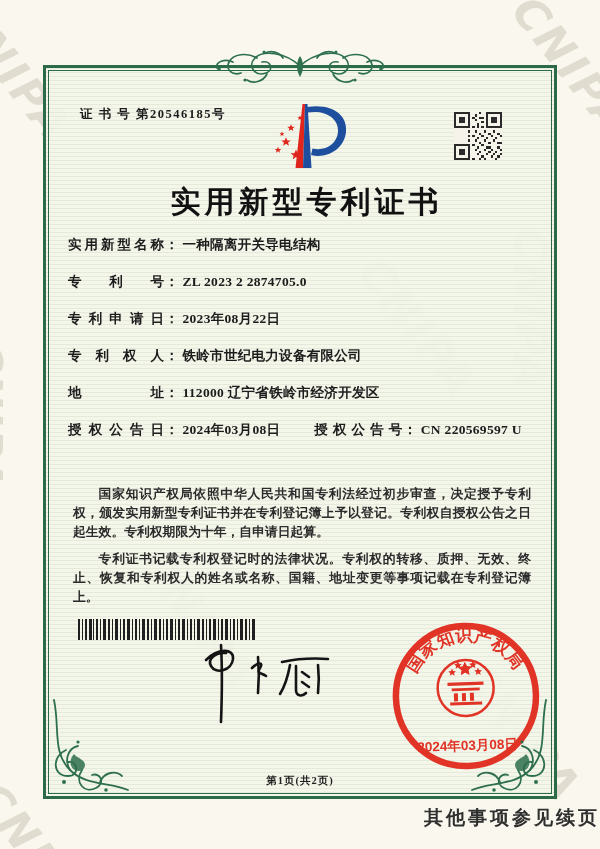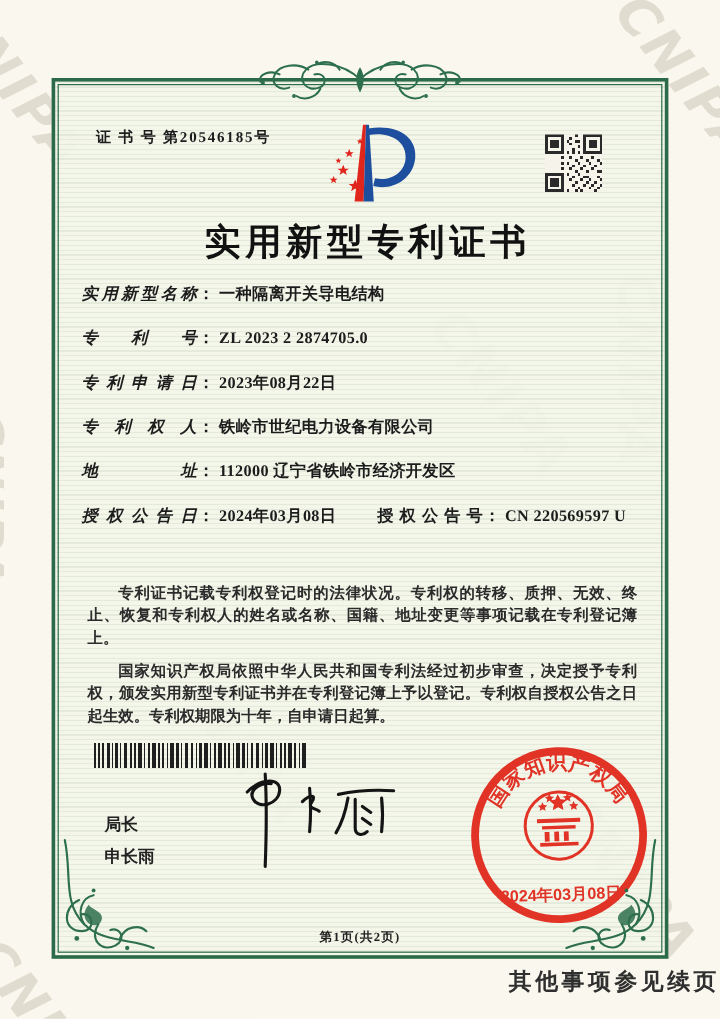--- a/index.html
+++ b/index.html
@@ -42,21 +42,21 @@
   
   .content{position:absolute;inset:0;z-index:4;}
   .cert-no{position:absolute;left:34px;top:38px;font-size:12.5px;letter-spacing:1.5px;font-weight:600;}
   .logo{position:absolute;left:212px;top:30px;}
   .qr{position:absolute;left:408px;top:44px;}
   .doc-title{position:absolute;left:0;right:0;top:114px;text-align:center;
     font-size:30px;font-weight:700;letter-spacing:4px;color:#111;margin-left:13px;}
   .fields{position:absolute;left:22px;right:16px;top:168px;}
   .frow{height:23px;margin-bottom:14px;font-size:13.5px;white-space:nowrap;}
   .flabel{display:inline-block;width:96px;text-align:justify;text-align-last:justify;
-    vertical-align:bottom;font-weight:600;font-style:italic;}
+    vertical-align:bottom;font-weight:600;}
   .flabel2{display:inline-block;width:88px;text-align:justify;text-align-last:justify;
     vertical-align:bottom;font-weight:600;margin-left:34px;}
   .fcolon{font-weight:600;margin:0 4px 0 1px;}
   .fvalue{font-weight:600;letter-spacing:0.3px;text-align:right;}
   .paras{position:absolute;left:27px;right:23px;top:417px;
     font-size:12.8px;line-height:1.5;color:#2b2b2b;font-weight:600;text-align:justify;}
   .paras p{margin:0 0 7px 0;text-indent:2em;}
   .barcode{position:absolute;left:32px;top:551px;}
   .sig-block{position:absolute;left:41px;top:606px;line-height:26px;font-size:14px;
     font-family:"Liberation Sans","DejaVu Sans",sans-serif;font-weight:700;color:#222;}
@@ -152,34 +152,30 @@
       </div>
       <div class="frow">
         <span class="flabel">地址</span><span class="fcolon">：</span><span class="fvalue">112000 辽宁省铁岭市经济开发区</span>
       </div>
       <div class="frow">
         <span class="flabel">授权公告日</span><span class="fcolon">：</span><span class="fvalue">2024年03月08日</span><span class="flabel2">授权公告号</span><span class="fcolon">：</span><span class="fvalue">CN 220569597 U</span>
       </div>
     </div>
 
     <div class="paras">
+      <p>国家知识产权局依照中华人民共和国专利法经过初步审查，决定授予专利权，颁发实用新型专利证书并在专利登记簿上予以登记。专利权自授权公告之日起生效。专利权期限为十年，自申请日起算。</p>
       <p>专利证书记载专利权登记时的法律状况。专利权的转移、质押、无效、终止、恢复和专利权人的姓名或名称、国籍、地址变更等事项记载在专利登记簿上。</p>
-      <p>国家知识产权局依照中华人民共和国专利法经过初步审查，决定授予专利权，颁发实用新型专利证书并在专利登记簿上予以登记。专利权自授权公告之日起生效。专利权期限为十年，自申请日起算。</p>
     </div>
 
     <div class="barcode">
       <svg width="178" height="21" viewBox="0 0 178 21" shape-rendering="crispEdges">
         <path fill="#1f1f1f" d="M0 0h2v21h-2zM4 0h1v21h-1zM7 0h2v21h-2zM11 0h3v21h-3zM15 0h1v21h-1zM18 0h2v21h-2zM22 0h1v21h-1zM25 0h3v21h-3zM30 0h2v21h-2zM34 0h1v21h-1zM37 0h3v21h-3zM42 0h1v21h-1zM45 0h2v21h-2zM49 0h3v21h-3zM54 0h1v21h-1zM57 0h2v21h-2zM61 0h1v21h-1zM64 0h3v21h-3zM69 0h2v21h-2zM73 0h1v21h-1zM76 0h3v21h-3zM81 0h2v21h-2zM85 0h1v21h-1zM88 0h2v21h-2zM92 0h3v21h-3zM97 0h1v21h-1zM100 0h2v21h-2zM104 0h3v21h-3zM109 0h1v21h-1zM112 0h2v21h-2zM116 0h1v21h-1zM119 0h3v21h-3zM124 0h2v21h-2zM128 0h1v21h-1zM131 0h2v21h-2zM135 0h3v21h-3zM140 0h1v21h-1zM143 0h2v21h-2zM147 0h3v21h-3zM152 0h1v21h-1zM155 0h2v21h-2zM159 0h1v21h-1zM162 0h3v21h-3zM167 0h2v21h-2zM171 0h1v21h-1zM174 0h3v21h-3z"></path>
       </svg>
     </div>
 
-    <div class="sig-block">
-      <div>局长</div>
-      <div>申长雨</div>
-    </div>
 
     <div class="sig-svg">
       <svg width="150" height="92" viewBox="0 0 150 92">
         <g stroke="#141414" stroke-width="2.6" fill="none" stroke-linecap="round" stroke-linejoin="round">
           <path d="M14 22 C26 10 42 10 41 21 C40 32 24 37 19 28 C15 21 24 14 34 15"></path>
           <path d="M29 7 C30 25 30 58 29 84"></path>
           <path d="M60 30 C66 24 72 24 68 30 C64 36 70 35 74 38"></path>
           <path d="M66 19 C67 30 67 44 66 55"></path>
           <path d="M90 24 C104 21 122 20 136 21"></path>
           <path d="M98 27 C96 38 93 48 88 56"></path>

